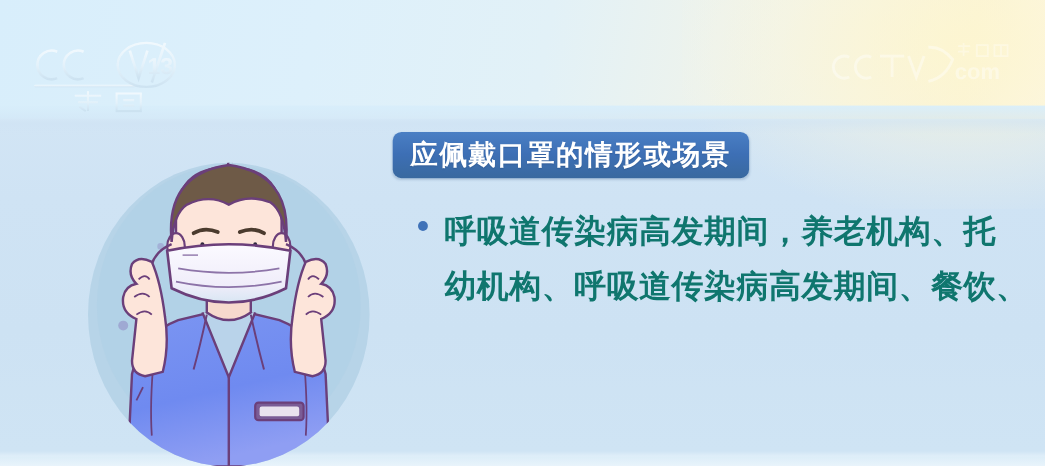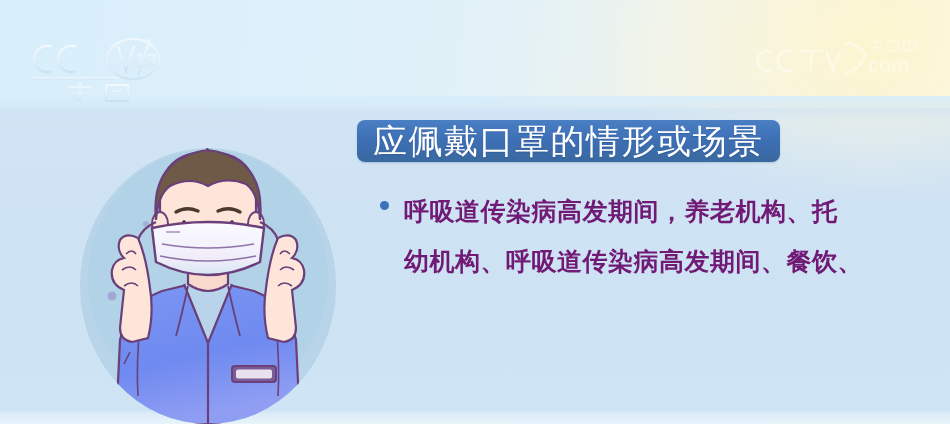--- a/index.html
+++ b/index.html
@@ -106,22 +106,22 @@
     height: 42px;
     padding: 0 16px 0 16px;
     display: flex;
     align-items: center;
     box-sizing: border-box;
     background: linear-gradient(180deg, #4a7fc4 0%, #3d6fb5 48%, #39699f 100%);
     border-radius: 8px;
     box-shadow: 0 1px 2px rgba(40,80,130,0.22);
   }
   .title-text {
-    font-size: 34px;
-    font-weight: normal;
+    font-size: 25px;
+    font-weight: bold;
     color: #ffffff;
     letter-spacing: 1.5px;
     line-height: 1;
     white-space: nowrap;
     text-shadow: 0 1px 1px rgba(30,60,110,0.30);
   }
 
   
   .bullet-block {
     position: absolute;
@@ -137,23 +137,23 @@
     width: 9px; height: 9px;
     border-radius: 50%;
     background: #3f72b8;
     margin-top: 15px;
     margin-right: 15px;
   }
   .bullet-lines {
     flex: 1 1 auto;
   }
   .bullet-line {
-    font-size: 25px;
+    font-size: 29px;
     font-weight: bold;
-    color: #701a75;
+    color: #0f766e;
     letter-spacing: 0.5px;
     line-height: 50px;
     white-space: nowrap;
   }
 </style>
 </head>
 <body>
 
 <div id="screen">
 

